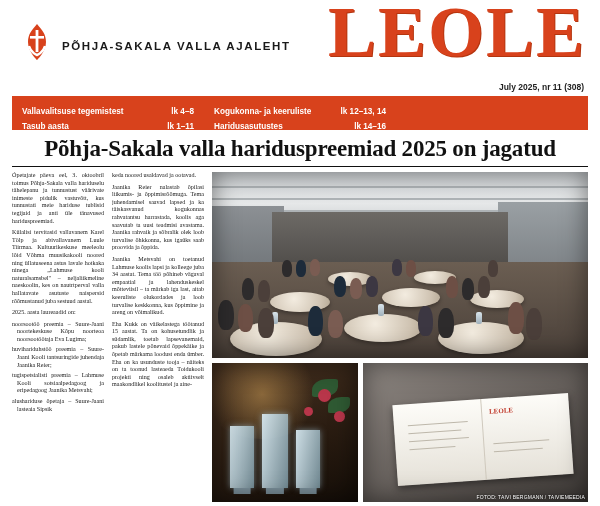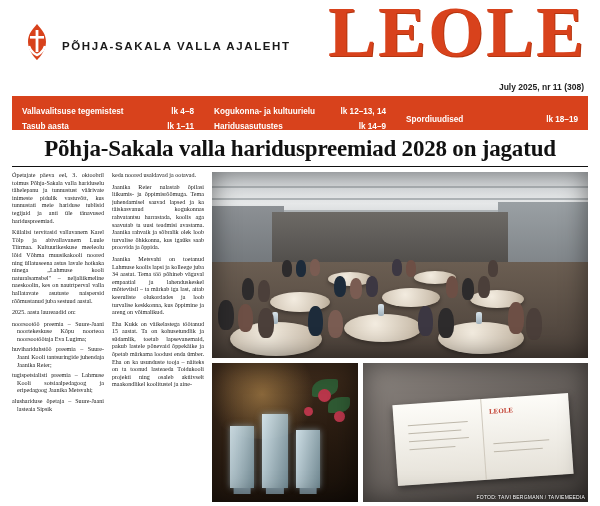--- a/index.html
+++ b/index.html
@@ -197,37 +197,33 @@
         <span class="t">Vallavalitsuse tegemistest</span>
         <span class="p">lk 4–8</span>
       </div>
       <div class="idx-row">
         <span class="t">Tasub aasta</span>
         <span class="p">lk 1–11</span>
       </div>
     </div>
     <div class="idx-col">
       <div class="idx-row">
-        <span class="t">Kogukonna- ja kultuurielu</span>
+        <span class="t">Kogukonna- ja keeruliste</span>
         <span class="p">lk 12–13, 14</span>
       </div>
       <div class="idx-row">
         <span class="t">Haridusasutustes</span>
-        <span class="p">lk 14–9</span>
+        <span class="p">lk 14–16</span>
       </div>
     </div>
     <div class="idx-col">
-      <div class="idx-row">
-        <span class="t">Spordiuudised</span>
-        <span class="p">lk 18–19</span>
-      </div>
     </div>
   </div>
 
-  <div class="headline">Põhja-Sakala valla hariduspreemiad 2028 on jagatud</div>
+  <div class="headline">Põhja-Sakala valla hariduspreemiad 2025 on jagatud</div>
   <div class="rule"></div>
 
   <div class="body">
 
     <div class="col">
       <p class="lead">Õpetajate päeva eel, 3. oktoobril toimus Põhja-Sakala valla hariduselu tähelepanu ja tunnustust väärivate inimeste pidulik vastuvõtt, kus tunnustati meie hariduse tublisid tegijaid ja anti üle tänavused hariduspreemiad.</p>
       <p>Külalisi tervitasid vallavanem Karel Tölp ja abivallavanem Luule Tiirmaa. Kultuurikeskuse meeleolu lõid Võhma muusikakooli noored ning üllatuseena astus lavale hotkaka ninega „Lahmuse kooli naturalsamsbel" – neljaliikmeline naeskoolin, kes on nautrtperval valla hallatavate asutuste naispersid rõõmustanud juba sestuud aastal.</p>
       <p>2025. aasta laureaadid on:</p>
       <p class="bullet">noorsootöö preemia – Suure-Jaani noortekeskuse Kõpu noorteoa noorsootöötaja Eva Lugima;</p>
       <p class="bullet">huvihariduhstöö preemia – Suure-Jaani Kooli tantsuringide juhendaja Jaanika Reier;</p>

